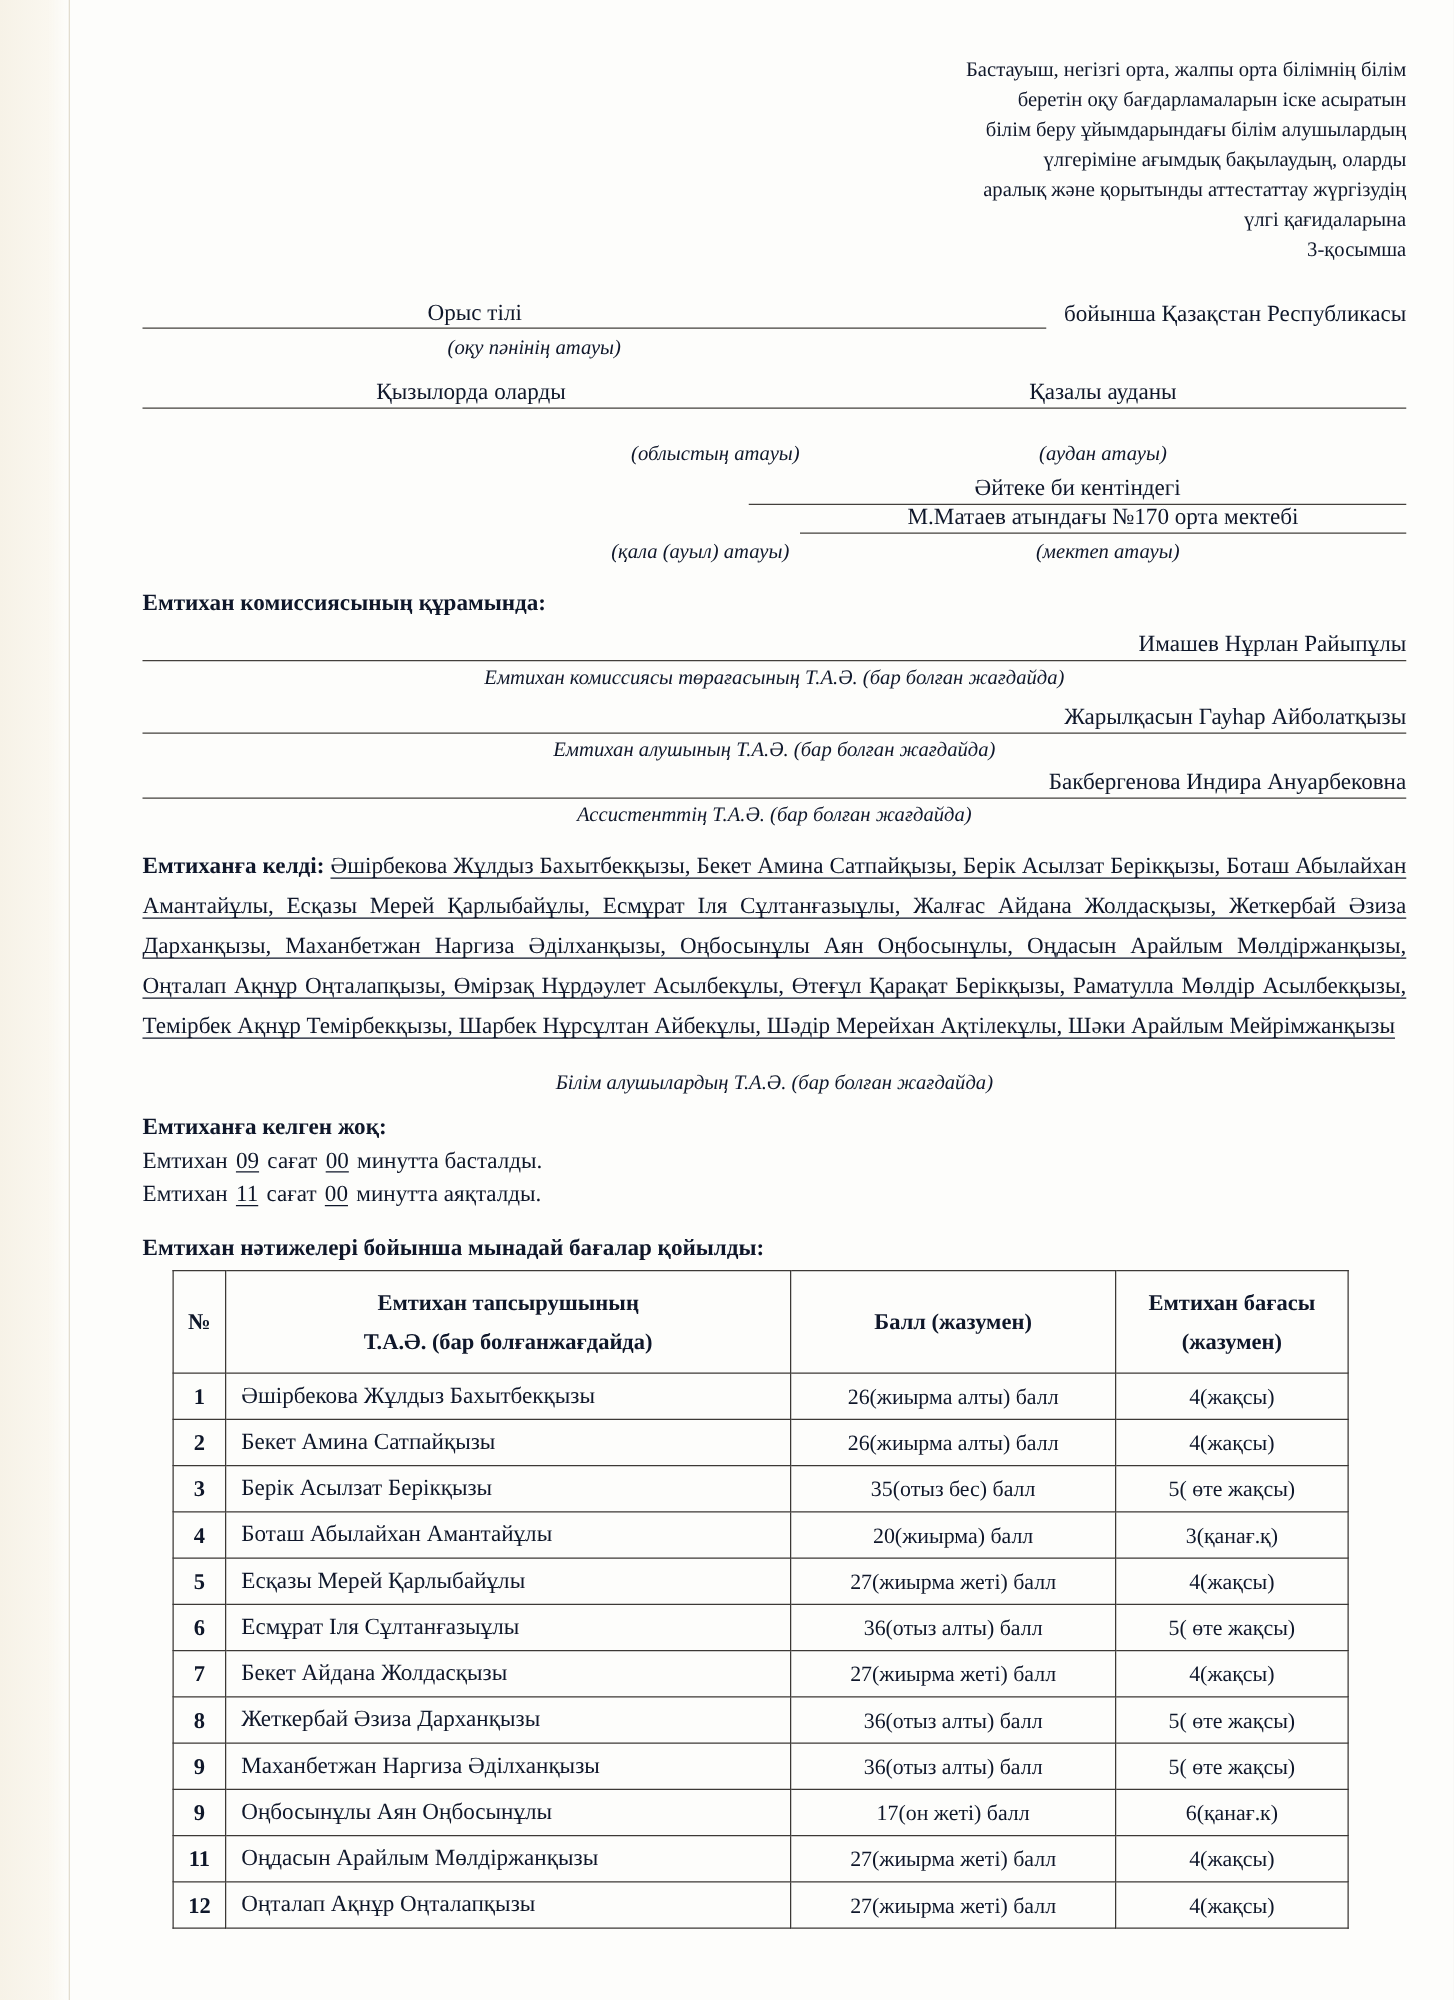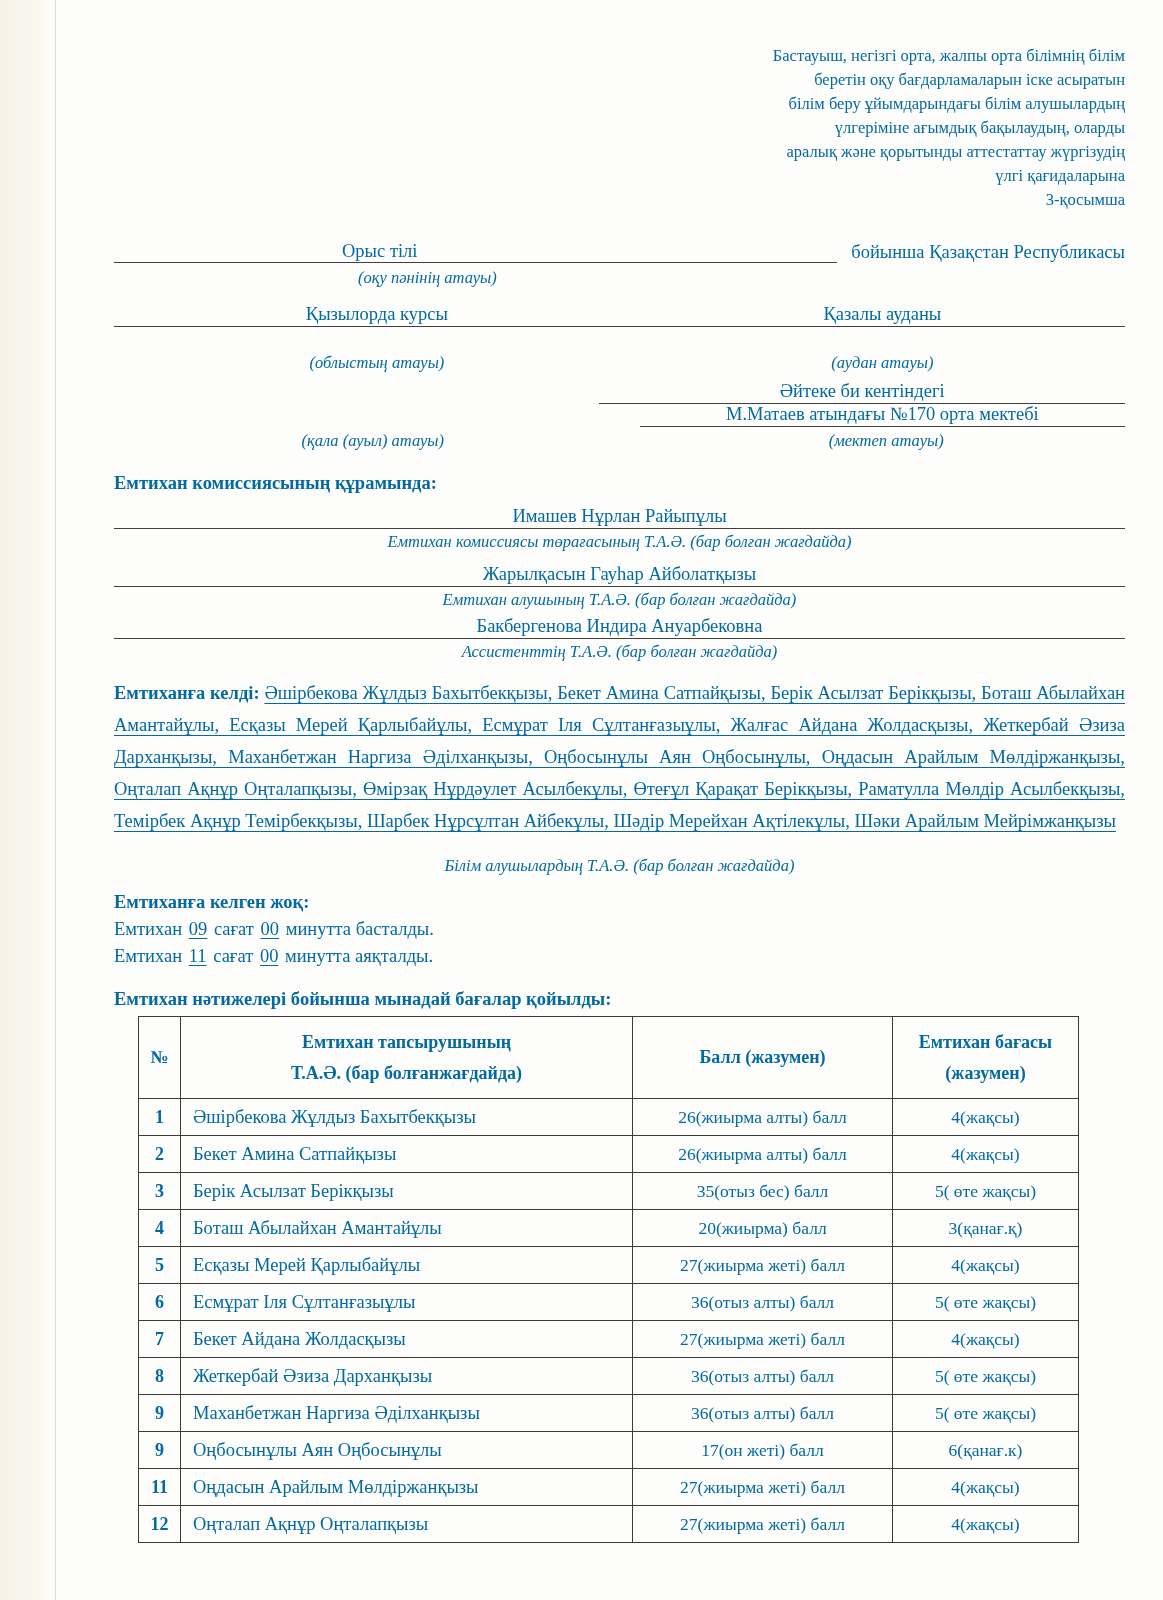--- a/index.html
+++ b/index.html
@@ -1,21 +1,21 @@
 <!DOCTYPE html>
 <html><head>
 <meta charset="utf-8">
 <style>
   html,body{margin:0;padding:0;}
   body{width:1163px;height:1600px;background:#e9e7e2;}
   .page{
     position:relative;width:1163px;height:1600px;overflow:hidden;
     background:#fdfdfb;
     font-family:"Liberation Serif","DejaVu Serif",serif;
-    color:#0369a1;
+    color:#0f172a;
   }
   .scan-edge{
     position:absolute;left:0;top:0;width:55px;height:1600px;
     background:linear-gradient(90deg,#f6f2e7 0%,#faf7ef 70%,rgba(250,250,248,0) 100%);
     border-right:1px solid rgba(210,204,188,.55);
     pointer-events:none;
   }
   .content{position:relative;padding:44px 38px 0 114px;}
 
   
@@ -30,30 +30,30 @@
   .u{border-bottom:1.6px solid #43403c;}
   .row{display:flex;align-items:flex-end;}
   .subject-row{margin-top:30px;font-size:18.5px;}
   .subject-line{flex:1;padding-left:228px;}
   .subject-right{white-space:nowrap;padding-left:14px;font-size:18.5px;}
   .caption{font-style:italic;font-size:16.5px;text-align:center;}
   .caption-subject{width:62%;margin-top:5px;}
 
   .two-col{margin-top:16px;font-size:18.5px;}
   .two-col .cell{text-align:center;padding-bottom:1px;}
-  .cell-l{width:52%;}
+  .cell-l{width:52%;text-align:right;}
   .cell-r{width:48%;}
   .caption-row{display:flex;}
   .caption-row.spaced{margin-top:26px;}
   .caption-row.tight{margin-top:4px;gap:16px;}
 
   
   .section-h{font-weight:bold;font-size:18.5px;margin-top:22px;}
   .member{margin-top:12px;}
-  .member .name{text-align:center;font-size:18.5px;padding-bottom:1px;}
+  .member .name{text-align:right;font-size:18.5px;padding-bottom:1px;}
   .member .caption{margin-top:3px;}
   .member.m3{margin-top:6px;}
 
   
   .attended{margin-top:16px;font-size:18.5px;line-height:1.72;text-align:justify;}
   .attended b{text-decoration:none;}
   .attended .names{text-decoration:underline;text-underline-offset:4px;text-decoration-thickness:1.3px;}
   .attended-caption{margin-top:2px;}
 
   .absent-h{font-weight:bold;font-size:18.5px;margin-top:16px;}
@@ -95,21 +95,21 @@
 
     <div class="row subject-row">
       <div class="subject-line u">
         <span>Орыс тілі</span>
       </div>
       <div class="subject-right">бойынша Қазақстан Республикасы</div>
     </div>
     <div class="caption caption-subject">(оқу пәнінің атауы)</div>
 
     <div class="row two-col">
-      <div class="cell cell-l u">Қызылорда курсы</div>
+      <div class="cell cell-l u">Қызылорда оларды</div>
       <div class="cell cell-r u">Қазалы ауданы</div>
     </div>
     <div class="caption-row spaced">
       <div class="caption cell-l">(облыстың  атауы)</div>
       <div class="caption cell-r">(аудан атауы)</div>
     </div>
 
     <div class="row two-col" style="margin-top:8px;flex-direction:column;">
       <div class="cell cell-l u">Әйтеке би кентіндегі</div>
       <div class="cell cell-r u">М.Матаев атындағы №170 орта мектебі</div>

